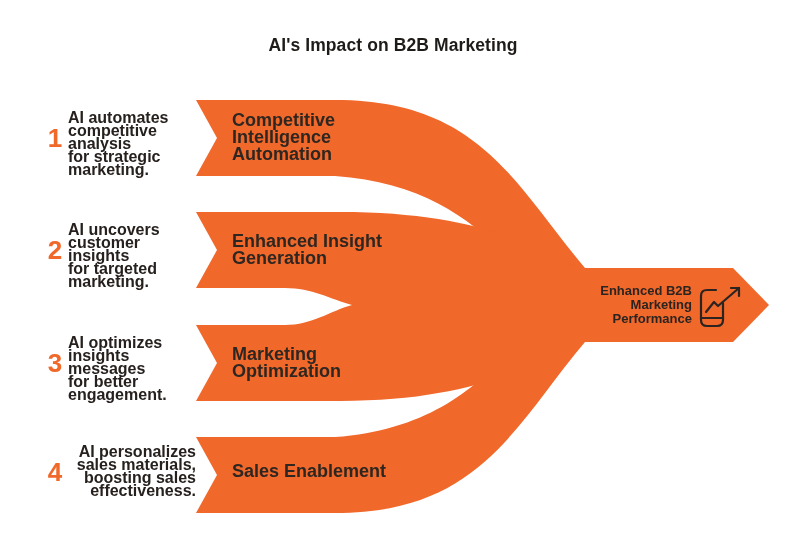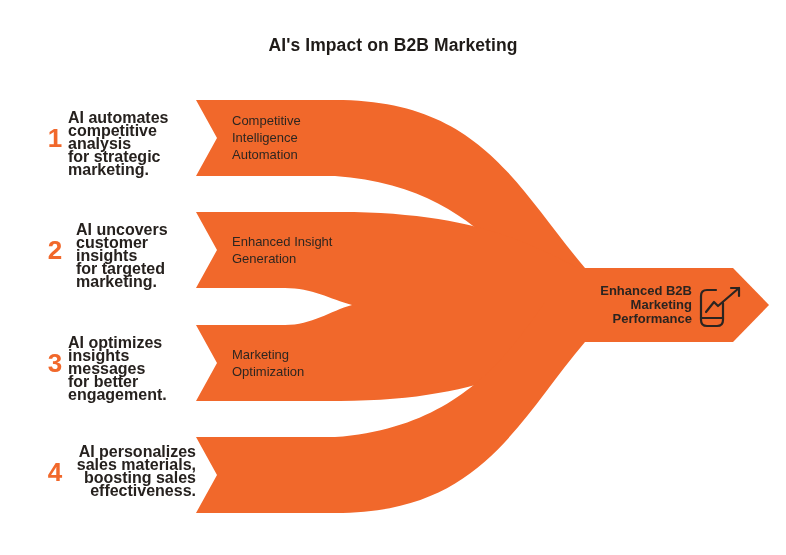--- a/index.html
+++ b/index.html
@@ -16,34 +16,34 @@
   }
   .num{
     width:30px;text-align:center;font-size:26px;line-height:26px;
     font-weight:bold;color:#F1682B;
   }
   .desc{
     width:128px;font-size:16px;line-height:13px;font-weight:bold;
     color:#26211e;white-space:pre-line;
   }
   .band-label{
-    font-size:13px;line-height:17px;font-weight:normal;color:#2e2620;
+    font-size:18px;line-height:17px;font-weight:bold;color:#2e2620;
     white-space:pre-line;
   }
   .result-label{
     width:110px;text-align:right;font-size:13px;line-height:14px;
     font-weight:bold;color:#2b2420;white-space:pre-line;
   }
   .result-icon{width:46px;height:46px;}
   .result-icon svg{display:block;}
   .ico-stroke{fill:none;stroke:#2b2420;stroke-width:2.2;stroke-linecap:round;stroke-linejoin:round;}
   
   #num-1{left:40px;top:125px;} #num-2{left:40px;top:237px;}
   #num-3{left:40px;top:350px;} #num-4{left:40px;top:459px;}
-  #desc-1{left:68px;top:111px;} #desc-2{left:76px;top:223px;}
+  #desc-1{left:68px;top:111px;} #desc-2{left:68px;top:223px;}
   #desc-3{left:68px;top:336px;} #desc-4{left:68px;top:445px;text-align:right;}
   #blabel-1{left:232px;top:112px;} #blabel-2{left:232px;top:233px;}
   #blabel-3{left:232px;top:346px;} #blabel-4{left:232px;top:463px;}
   #result-label{left:582px;top:284px;}
   #result-icon{left:699px;top:282px;}
 </style>
 </head>
 <body>
 
 <div id="canvas">
@@ -81,20 +81,21 @@
 for better
 engagement.</div>
   <div class="abs band-label" id="blabel-3">Marketing
 Optimization</div>
 
   <div class="abs num" id="num-4">4</div>
   <div class="abs desc" id="desc-4">AI personalizes
 sales materials,
 boosting sales
 effectiveness.</div>
+  <div class="abs band-label" id="blabel-4">Sales Enablement</div>
 
   <div class="abs result-label" id="result-label">Enhanced B2B
 Marketing
 Performance</div>
   <div class="abs result-icon" id="result-icon">
     <svg width="46" height="46" viewBox="0 0 46 46">
 
       <path class="ico-stroke" d="M24,21 V38 Q24,44 18,44 H8 Q2,44 2,38 V14 Q2,8 8,8 H17"></path>
 
       <path class="ico-stroke" d="M2,36 H24"></path>

